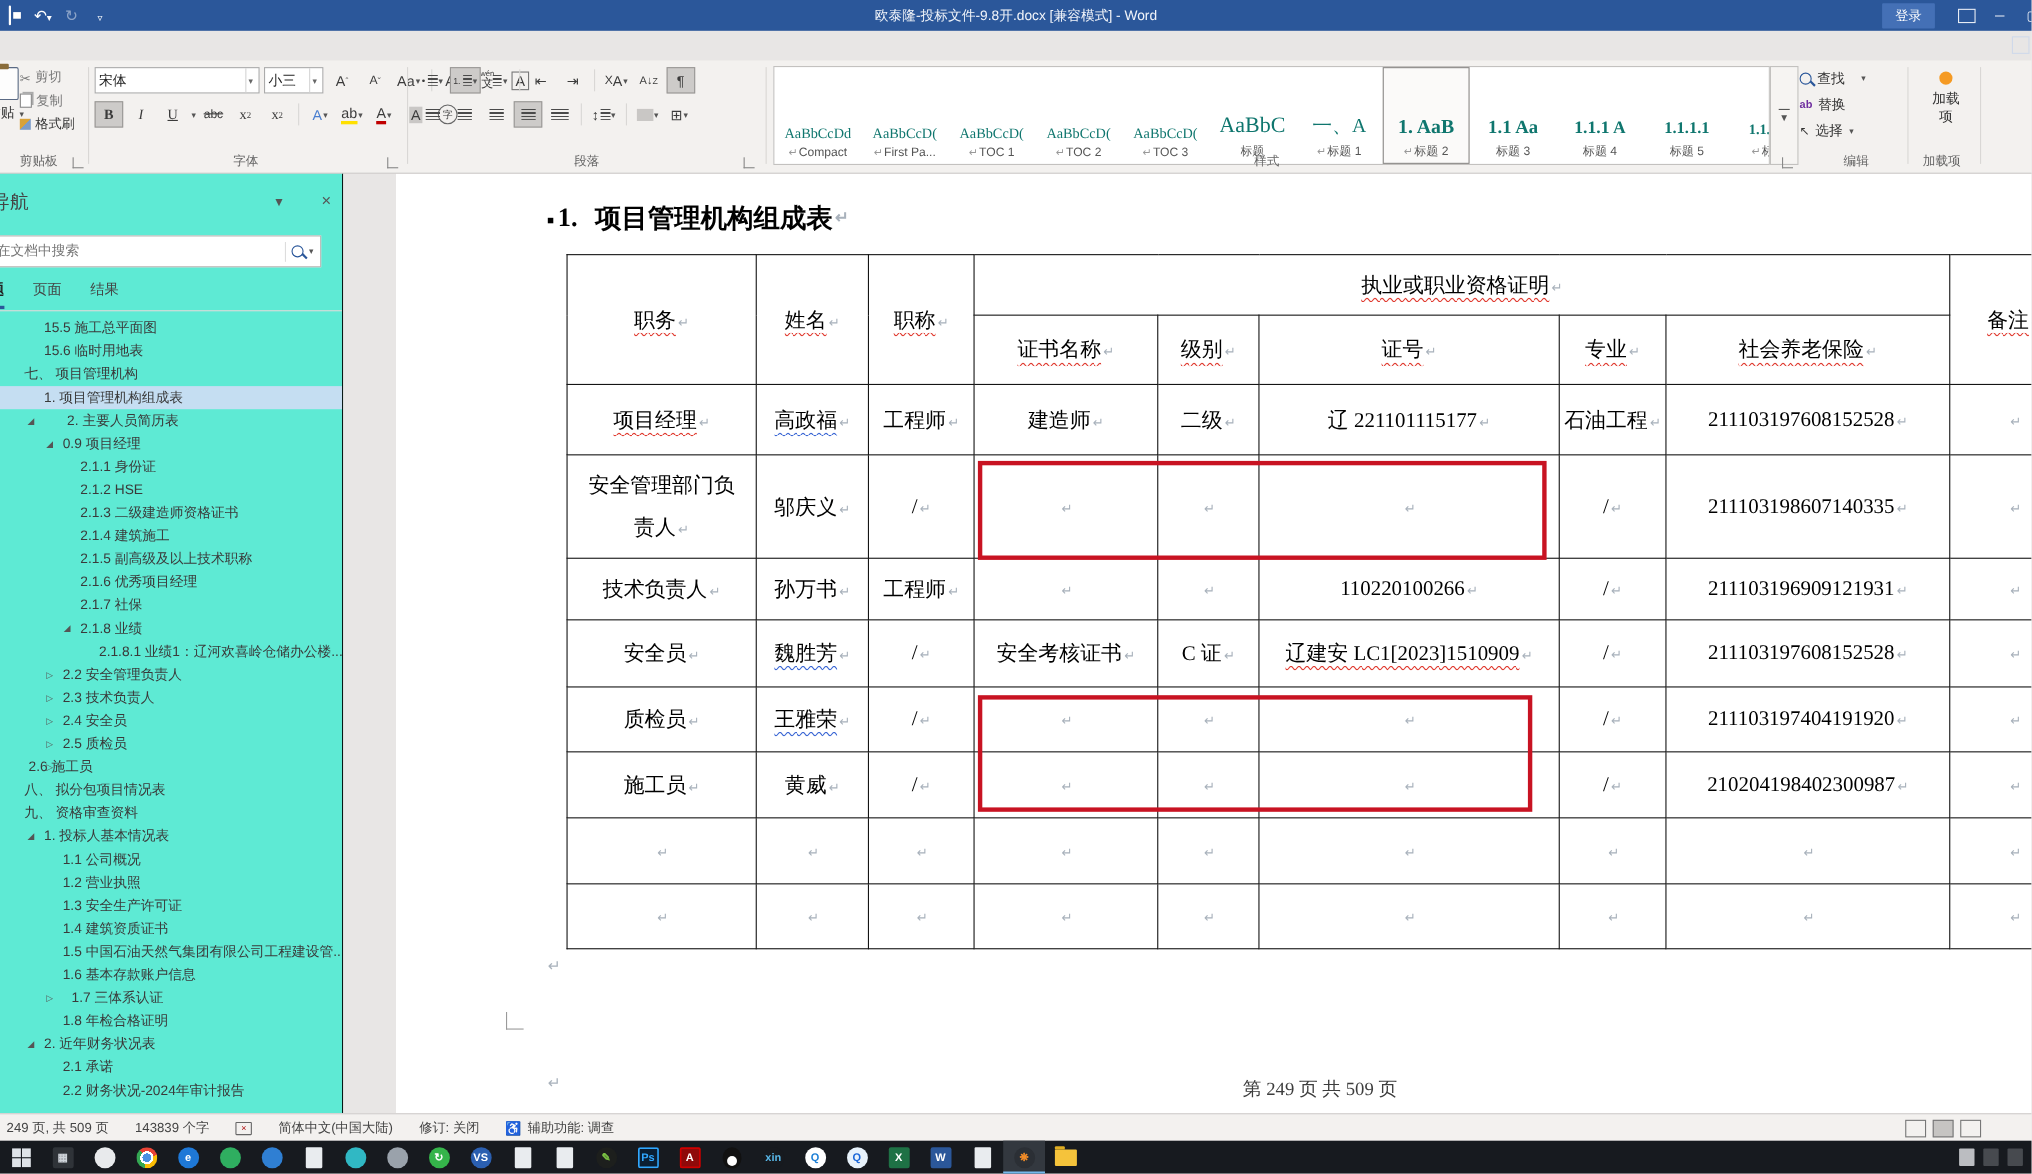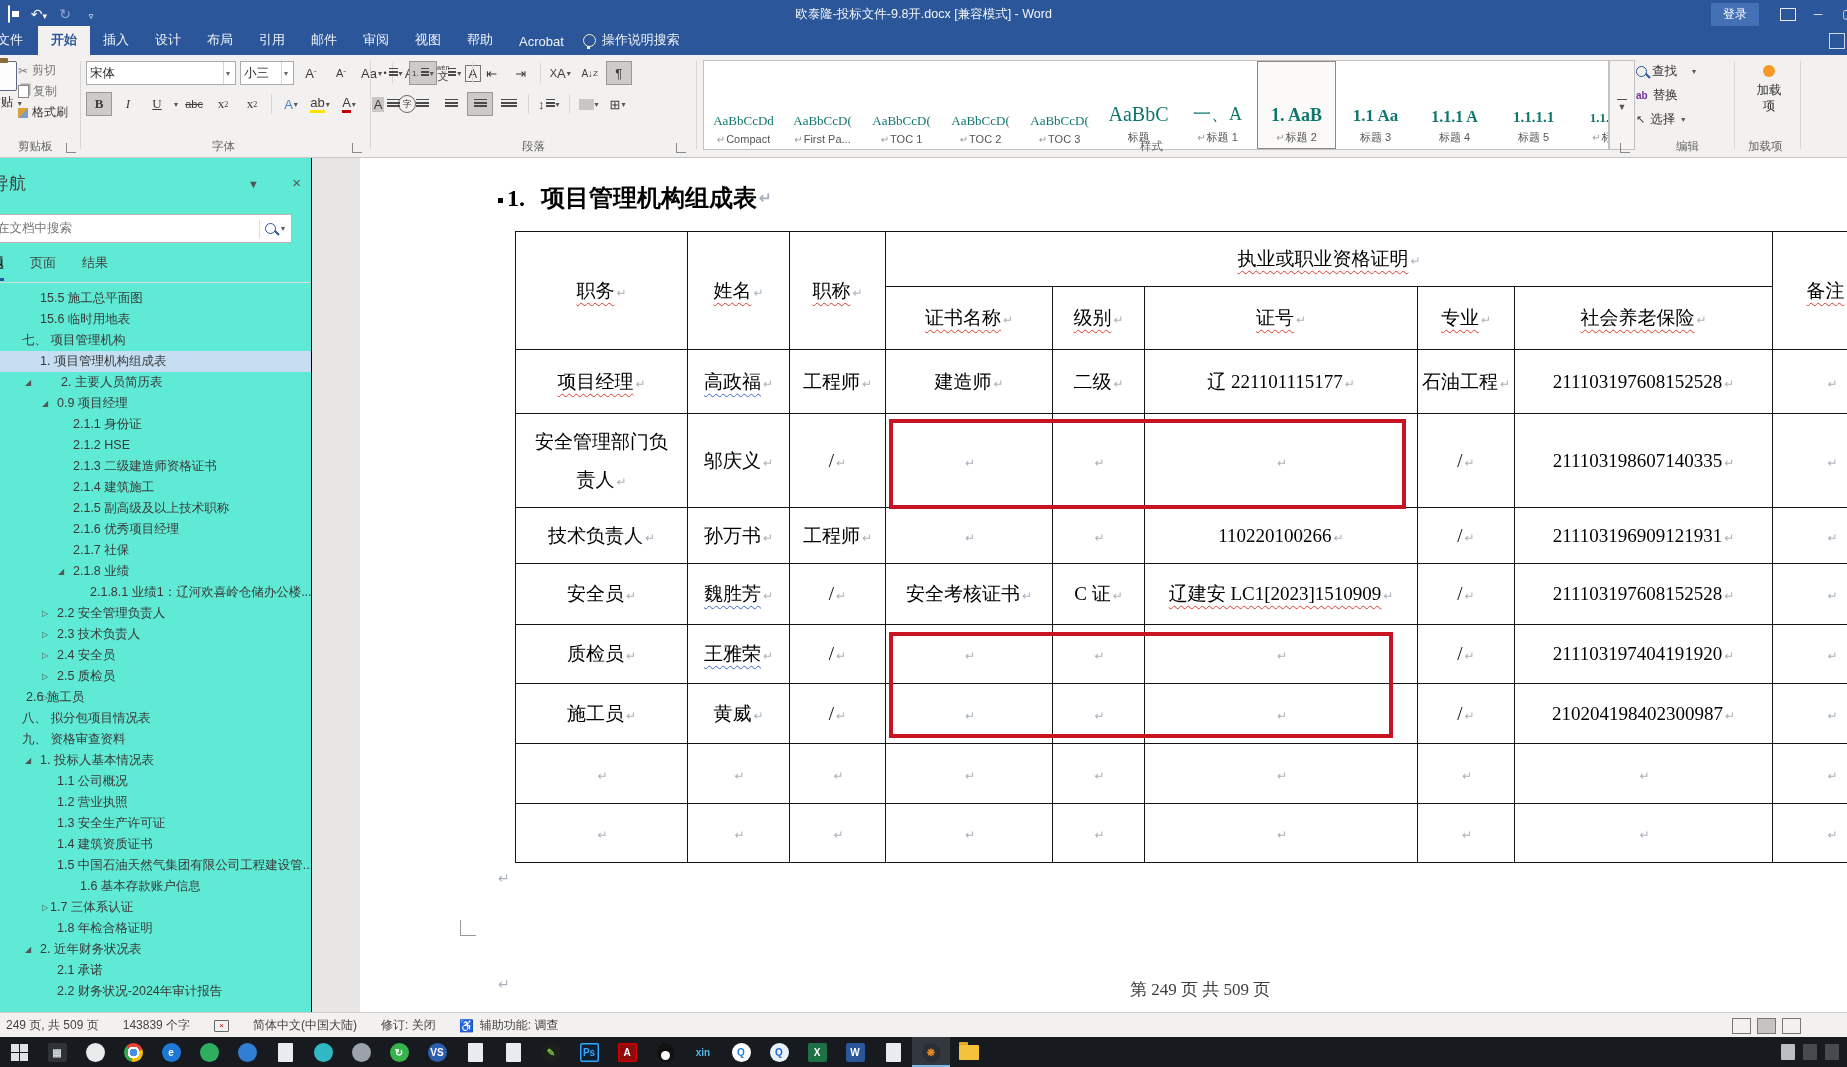--- a/index.html
+++ b/index.html
@@ -167,37 +167,20 @@
     <div class="tb-right">
       <span class="signin">登录</span>
       <span class="wbtn">
           <span class="ribdisp"></span>
         </span>
       <span class="wbtn">─</span>
       <span class="wbtn" style="margin-right:-16px;">▢</span>
     </div>
   </div>
 
-  <div class="tabrow" id="tabrow">
-      <span class="rtab file">文件</span>
-      <span class="rtab act">开始</span>
-      <span class="rtab">插入</span>
-      <span class="rtab">设计</span>
-      <span class="rtab">布局</span>
-      <span class="rtab">引用</span>
-      <span class="rtab">邮件</span>
-      <span class="rtab">审阅</span>
-      <span class="rtab">视图</span>
-      <span class="rtab">帮助</span>
-      <span class="rtab">Acrobat</span>
-      <span class="searchtab">
-        <span class="bulb"></span>
-        <span>操作说明搜索</span>
-      </span>
-    </div>
   <div class="cornerbtn"></div>
 
   <div class="ribbon">
 
     <div class="pastebig">
       <div class="clipicon"></div>
       <span>粘贴</span> <span class="tinyarr">▾</span>
     </div>
     <div class="smallcmds">
       <span class="cmd">✂ <span>剪切</span></span>
@@ -442,22 +425,22 @@
         <div class="titem"><span class="tri" style="left: 42px;">▷</span><span style="padding-left: 57px;">2.5 质检员</span></div>
         <div class="titem"><span class="tri" style="left: 42px;">▷</span><span style="padding-left: 26px;">2.6 施工员</span></div>
         <div class="titem"><span style="padding-left: 22px;">八、 拟分包项目情况表</span></div>
         <div class="titem"><span style="padding-left: 22px;">九、 资格审查资料</span></div>
         <div class="titem"><span class="tri" style="left: 25px;">◢</span><span style="padding-left: 40px;">1. 投标人基本情况表</span></div>
         <div class="titem"><span style="padding-left: 57px;">1.1 公司概况</span></div>
         <div class="titem"><span style="padding-left: 57px;">1.2 营业执照</span></div>
         <div class="titem"><span style="padding-left: 57px;">1.3 安全生产许可证</span></div>
         <div class="titem"><span style="padding-left: 57px;">1.4 建筑资质证书</span></div>
         <div class="titem"><span style="padding-left: 57px;">1.5 中国石油天然气集团有限公司工程建设管...</span></div>
-        <div class="titem"><span style="padding-left: 80px;">1.6 基本存款账户信息</span></div>
-        <div class="titem"><span class="tri" style="left: 42px;">▷</span><span style="padding-left: 50px;">1.7 三体系认证</span></div>
+        <div class="titem"><span style="padding-left: 57px;">1.6 基本存款账户信息</span></div>
+        <div class="titem"><span class="tri" style="left: 42px;">▷</span><span style="padding-left: 65px;">1.7 三体系认证</span></div>
         <div class="titem"><span style="padding-left: 57px;">1.8 年检合格证明</span></div>
         <div class="titem"><span class="tri" style="left: 25px;">◢</span><span style="padding-left: 40px;">2. 近年财务状况表</span></div>
         <div class="titem"><span style="padding-left: 57px;">2.1 承诺</span></div>
         <div class="titem"><span style="padding-left: 57px;">2.2 财务状况-2024年审计报告</span></div>
       </div>
   </div>
 
   <div class="docarea">
     <div class="page">
       <div class="heading">

